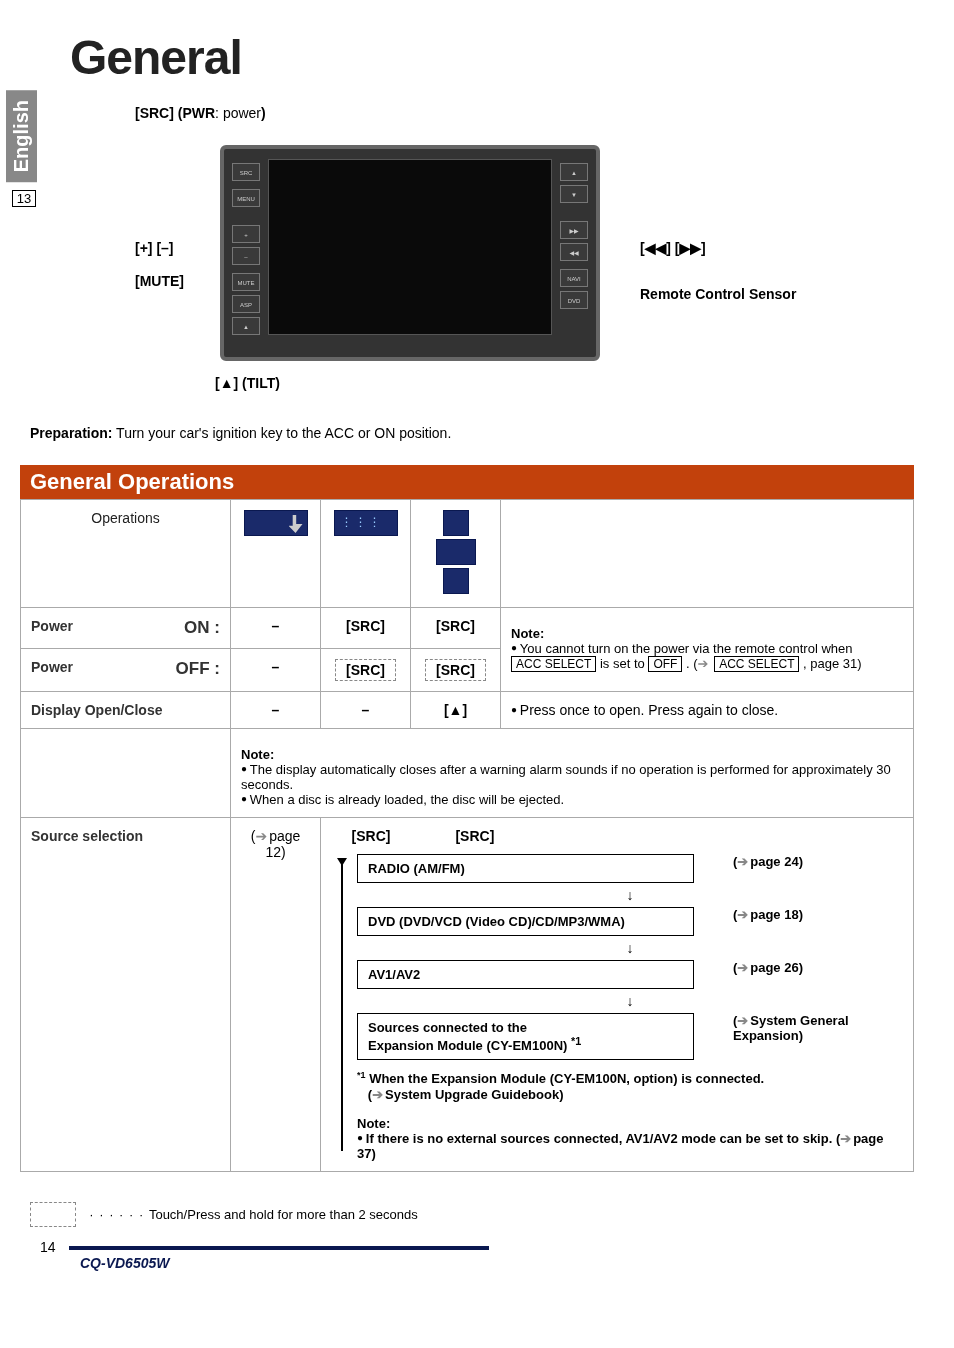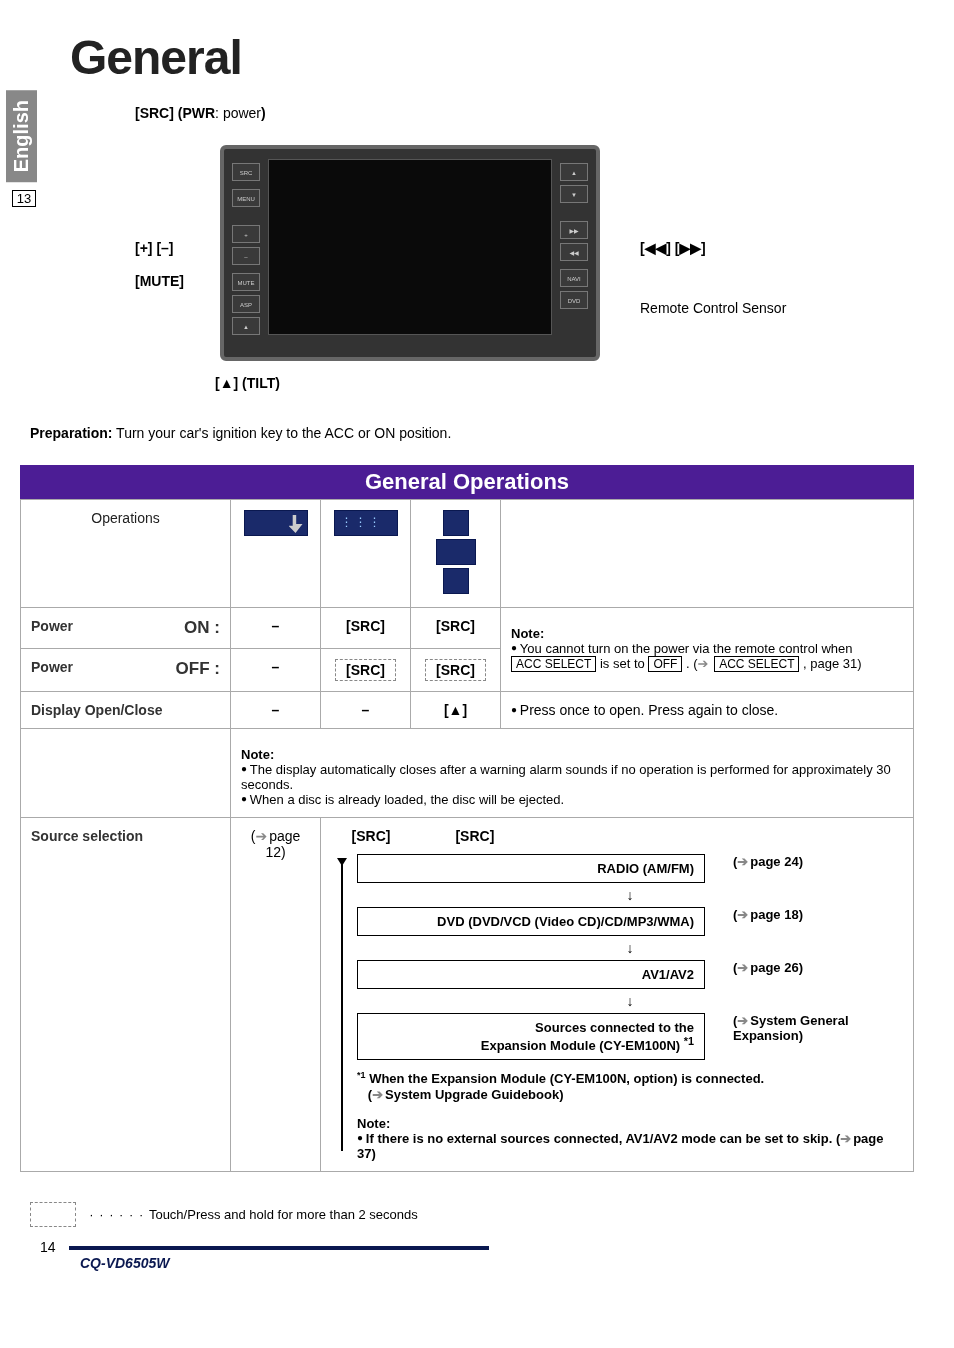--- a/index.html
+++ b/index.html
@@ -48,21 +48,21 @@
   
   .diagram {
     margin: 0 0 20px 60px;
     position: relative;
     height: 300px;
   }
   .src-label { position:absolute; top:0; left:55px; font-size:14px; }
   .plus-minus { position:absolute; top:135px; left:55px; font-weight:700; font-size:14px; }
   .mute-label { position:absolute; top:168px; left:55px; font-weight:700; font-size:14px; }
   .prev-next { position:absolute; top:135px; left:560px; font-weight:700; font-size:14px; }
-  .rc-sensor { position:absolute; top:195px; left:560px; font-weight:400; font-size:14px;text-align:center; }
+  .rc-sensor { position:absolute; top:181px; left:560px; font-weight:700; font-size:14px;text-align:center; }
   .tilt-label { position:absolute; top:270px; left:135px; font-weight:700; font-size:14px; }
 
   .device {
     position:absolute;
     left:140px; top:40px;
     width:380px; height:216px;
     background:#333;
     border-radius:6px;
     border:4px solid #666;
   }
@@ -81,26 +81,25 @@
     text-align:center; line-height:18px;
   }
   .lbtn { left:8px; }
   .rbtn { right:8px; }
 
   
   .prep { margin: 0 0 24px 10px; font-size:14px; }
 
   
   .sect-head {
-    background:#4c1d95;
+    background:#c2410c;
     color:#fff;
     font-weight:800;
     font-size:22px;
     padding:4px 10px;
-    text-align:center;
   }
 
   table.ops {
     width:100%;
     border-collapse: collapse;
   }
   table.ops td, table.ops th {
     border:1px solid #aaa;
     padding:10px;
     vertical-align: top;
@@ -144,24 +143,24 @@
   }
   .flow-line::before {
     content:""; position:absolute; top:-2px; left:-4px;
     border-left:5px solid transparent; border-right:5px solid transparent;
     border-bottom:8px solid #000; transform:rotate(180deg);
   }
   .flow-row { display:flex; align-items:flex-start; margin-bottom:10px; }
   .flow-box {
     border:1px solid #000;
     padding:6px 10px;
-    text-align:right;
+    text-align:left;
     font-size:13px;
     flex:1;
-    margin-right:16px;
+    margin-right:27px;
   }
   .flow-ref { width:170px; font-size:13px;margin-left:12px; }
   .flow-arrow { text-align:center; font-size:14px; margin:-6px 0 4px; }
 
   .footnote { font-size:13px; margin-top:10px; }
   .footnote sup { font-size:9px; }
   .skip-note { margin-top:14px; font-size:13px; }
 
   .legend { margin:30px 0 12px 10px; font-size:13px; }
   .legend .dashed-btn { padding:4px 20px; margin-right:10px; }

